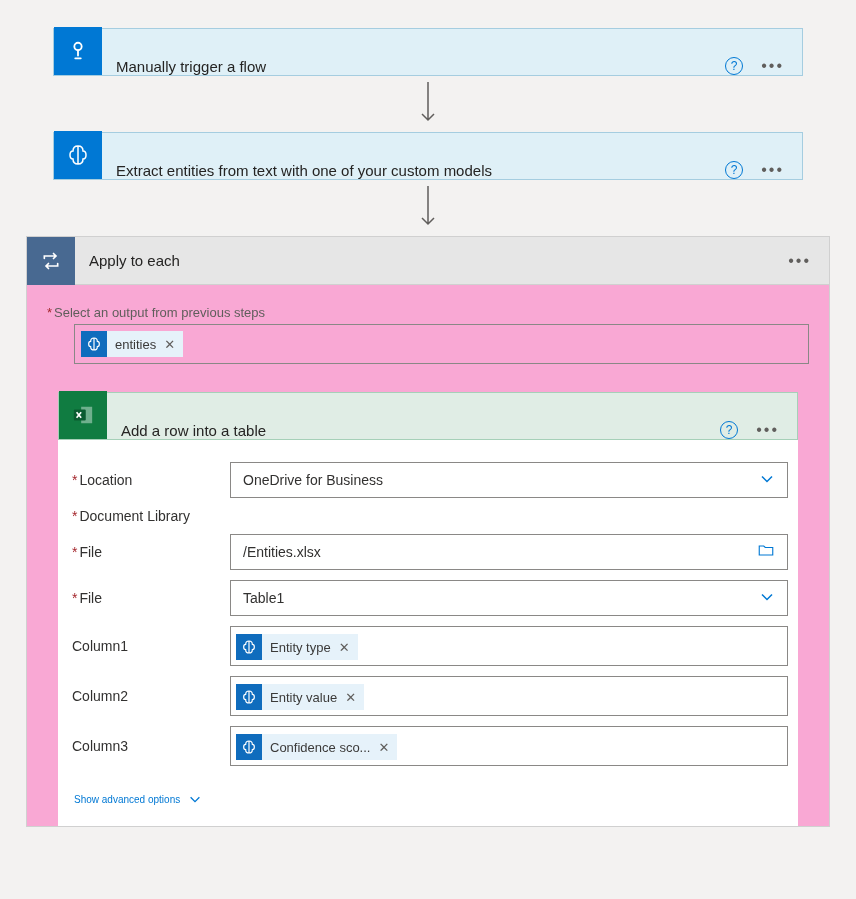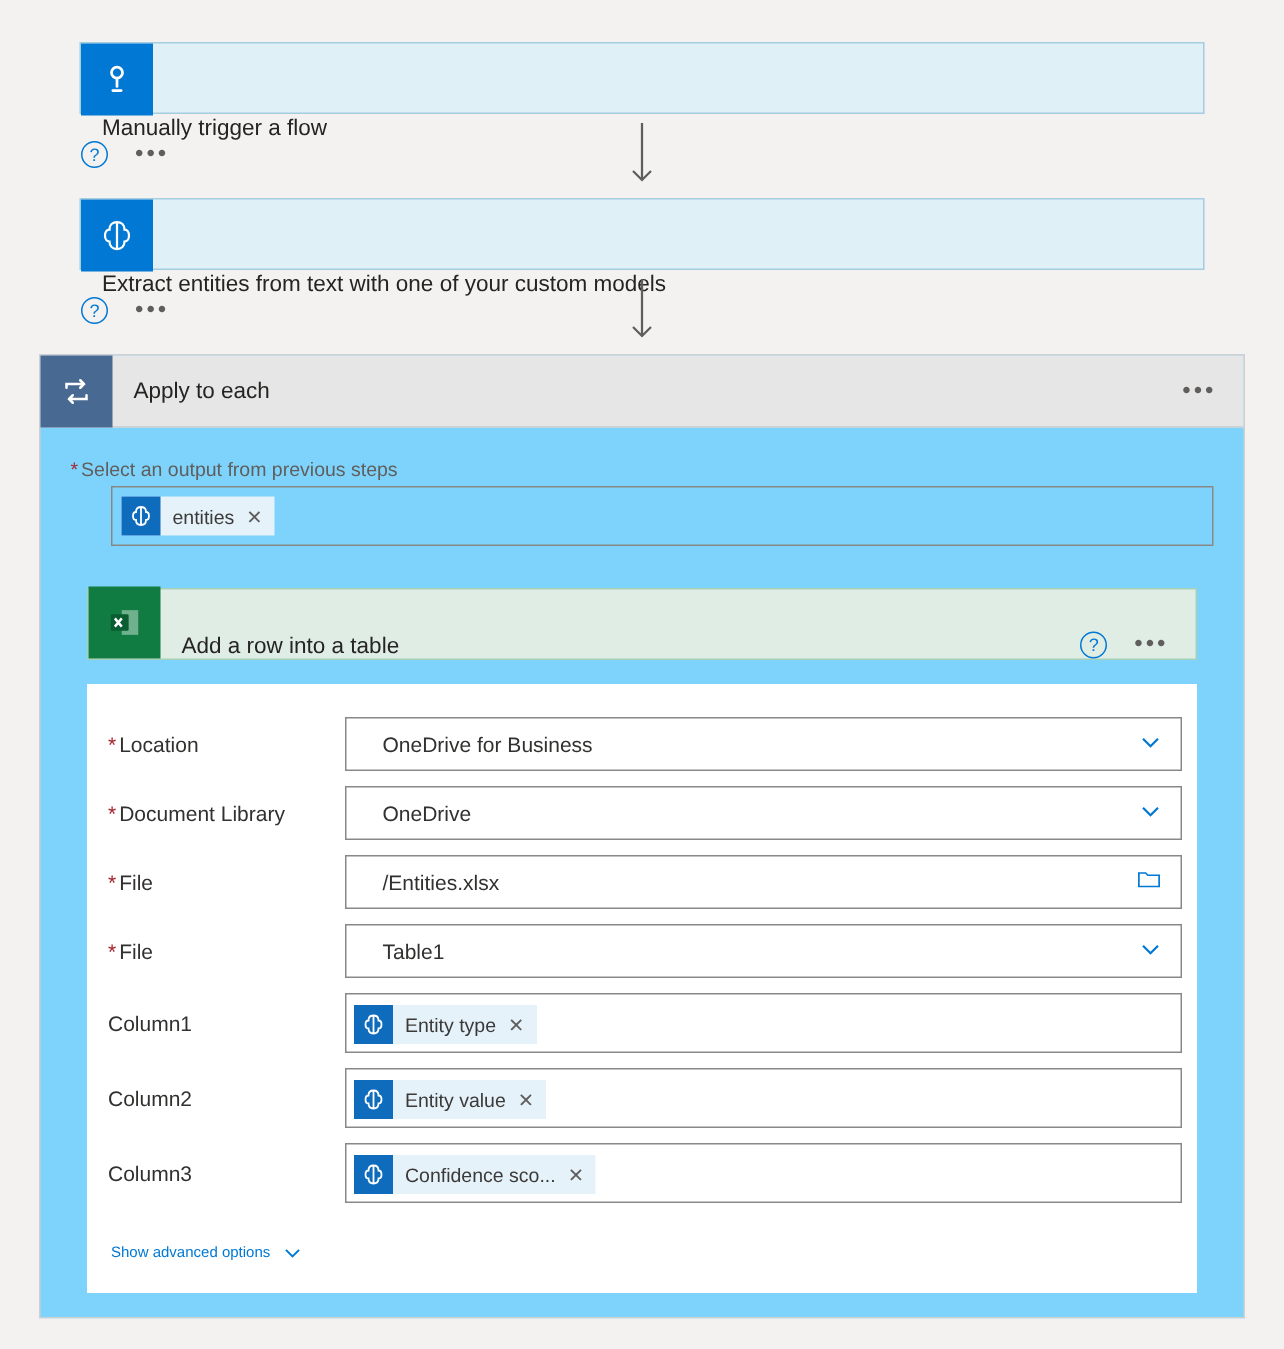--- a/index.html
+++ b/index.html
@@ -10,23 +10,22 @@
     color: #323130;
     width: 856px;
     padding: 28px 26px 0 26px;
   }
   .canvas { display: flex; flex-direction: column; align-items: center; }
   .card {
     width: 750px;
     background: #dff0f7;
     border: 1px solid #a5cde0;
     display: flex;
-    align-items: flex-start;
+    align-items: flex-end;
     height: 48px;
-    flex-direction: column;
   }
   .card-icon {
     width: 48px; height: 48px;
     display: flex; align-items: center; justify-content: center;
     flex-shrink: 0;
   }
   .blue-bg { background: #0078d4; }
   .slate-bg { background: #486991; color: #fff; }
   .green-bg { background: #107c41; }
   .card-title {
@@ -59,21 +58,21 @@
     line-height: 1;
   }
   .arrow {
     display: flex; flex-direction: column; align-items: center;
     margin: 4px 0;
   }
   .arrow svg { display: block; }
 
   .loop-container {
     width: 804px;
-    background: #7dd3fc;
+    background: #f9a8d4;
     border: 1px solid #d0d0d0;
   }
   .loop-header {
     height: 48px;
     background: #e6e6e6;
     display: flex; align-items: center;
     border-bottom: 1px solid #d0d0d0;
   }
   .loop-body {
     padding: 20px 20px 0 20px;
@@ -111,42 +110,42 @@
   .excel-card {
     width: 740px;
     background: #e0ede5;
     border: 1px solid #a6d0b8;
     display: flex; align-items: flex-end;
     height: 48px;
     margin: 0 auto;
   }
   .excel-body {
     width: 740px;
-    margin: 16px auto;
+    margin: 0 auto;
     background: #fff;
     padding: 12px 10px 20px 10px;
   }
   .form-row {
     display: flex;
     align-items: center;
     margin-top: 10px;
   }
   .form-label {
     width: 162px;
     font-size: 14px;
     color: #323130;
     padding-left: 4px;
   }
   .form-label .req { color: #a4262c; margin-right: 2px; }
   .form-control {
     flex: 1;
     border: 1px solid #8a8886;
     height: 36px;
     display: flex; align-items: center;
-    padding: 0 24px;
+    padding: 0 12px;
     font-size: 14px;
     color: #323130;
     position: relative;
   }
   .token-input {
     flex: 1;
     border: 1px solid #8a8886;
     min-height: 40px;
     display: flex; align-items: flex-end;
     padding: 5px;
@@ -268,26 +267,20 @@
           <div class="form-control">
             <span>OneDrive for Business</span>
             <span class="chevron"><svg width="16" height="16" viewBox="0 0 16 16">
                   <path d="M3 6 L8 11 L13 6" stroke="#0078d4" stroke-width="1.5" fill="none"></path>
                 </svg></span>
           </div>
         </div>
 
         <div class="form-row">
           <div class="form-label"><span class="req">*</span><span>Document Library</span></div>
-          <div class="form-control">
-            <span>OneDrive</span>
-            <span class="chevron"><svg width="16" height="16" viewBox="0 0 16 16">
-                  <path d="M3 6 L8 11 L13 6" stroke="#0078d4" stroke-width="1.5" fill="none"></path>
-                </svg></span>
-          </div>
         </div>
 
         <div class="form-row">
           <div class="form-label"><span class="req">*</span><span>File</span></div>
           <div class="form-control">
             <span>/Entities.xlsx</span>
             <span class="folder-ic"><svg width="18" height="18" viewBox="0 0 24 24" fill="none" stroke="#0078d4" stroke-width="1.5">
                   <path d="M3 6 h6 l2 2 h10 v10 H3 Z"></path>
                 </svg></span>
           </div>

